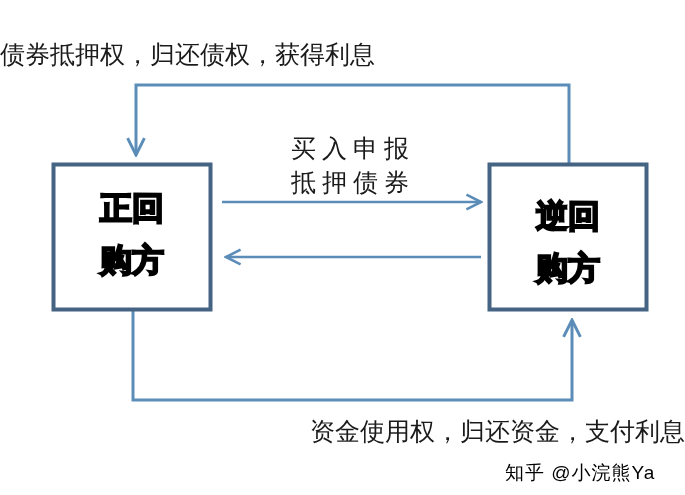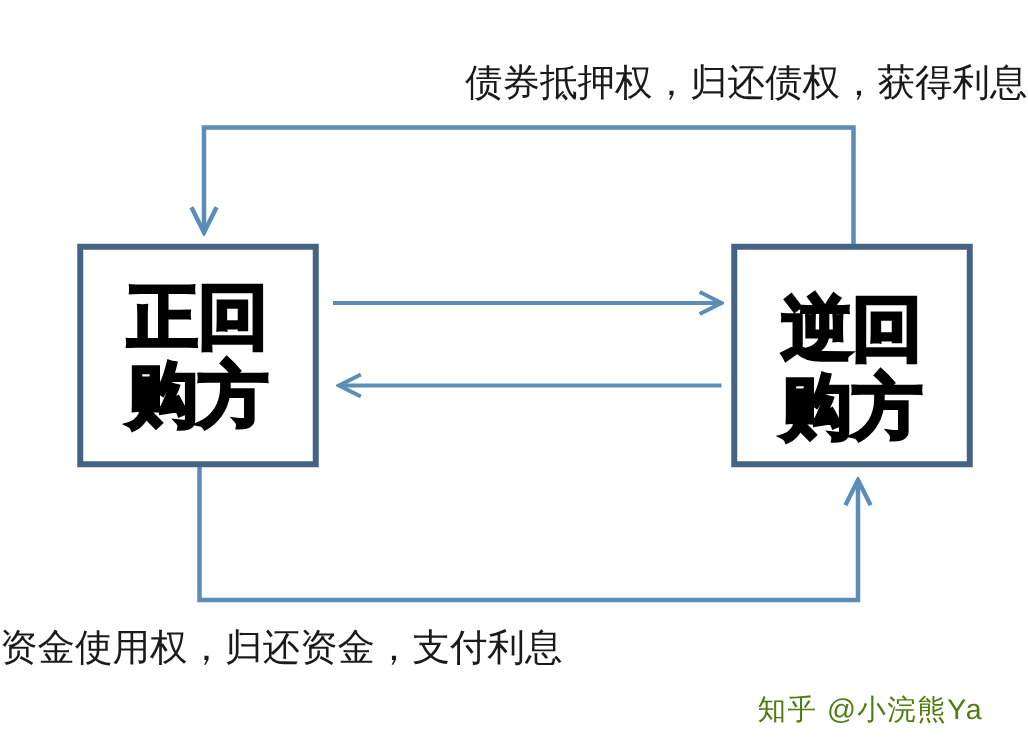--- a/index.html
+++ b/index.html
@@ -33,23 +33,23 @@
     left: 0;
     top: 0;
     width: 685px;
     height: 495px;
   }
   .abs {
     position: absolute;
     white-space: nowrap;
   }
   .node-label {
-    font-family: Liberation Sans, sans-serif;
+    font-family: Liberation Mono, monospace;
     font-weight: bold;
-    font-size: 47px;
+    font-size: 32px;
     line-height: 52px;
     color: #000000;
     text-align: center;
     letter-spacing: 0px;
     -webkit-text-stroke: 2.2px #000000;
     text-shadow: 0 0 0.6px #000;
   }
   .node-box {
     position: absolute;
     display: flex;
@@ -75,35 +75,35 @@
     text-align: center;
     letter-spacing: 0px;
   }
   .stacked-line {
     display: block;
     letter-spacing: 6px;
     text-indent: 6px;
     line-height: 34px;
   }
   #label-top {
-    left: 0; top: 38px; width: 685px; text-align: right;
+    left: 0; top: 38px; width: 685px; text-align: left;
   }
   #label-bottom {
-    left: 0; top: 415px; width: 685px; text-align: left;
+    left: 0; top: 415px; width: 685px; text-align: right;
   }
   #label-mid-upper {
     left: 230px; top: 131px; width: 240px;
   }
   #label-mid-lower {
     left: 230px; top: 259px; width: 240px;
   }
   .watermark {
     font-family: "Liberation Sans", "DejaVu Sans", sans-serif;
     font-size: 19px;
-    color: #4d7c0f;
+    color: #000000;
     letter-spacing: 1px;
     left: 505px;
     top: 460px;
   }
 </style>
 </head>
 <body>
 
 <div id="diagram-root">
 
@@ -144,20 +144,24 @@
 
     <div class="node-box" id="node-right">
       <div class="node-label">逆回</div>
       <div class="node-label">购方</div>
     </div>
 
     <div class="abs edge-label-wide" id="label-top">债券抵押权，归还债权，获得利息</div>
 
     <div class="abs edge-label-wide" id="label-bottom">资金使用权，归还资金，支付利息</div>
 
+    <div class="abs edge-label" id="label-mid-upper">
+      <span class="stacked-line">买入申报</span>
+      <span class="stacked-line">抵押债券</span>
+    </div>
 
     <div class="abs edge-label" id="label-mid-lower">
     </div>
 
     <div class="abs watermark">知乎 @小浣熊Ya</div>
 
   </div>
 </div>
 
 </body></html>

